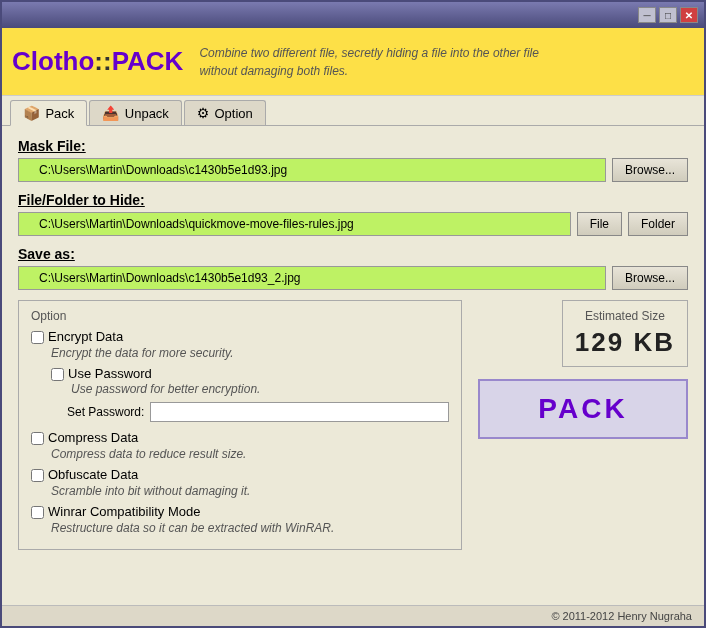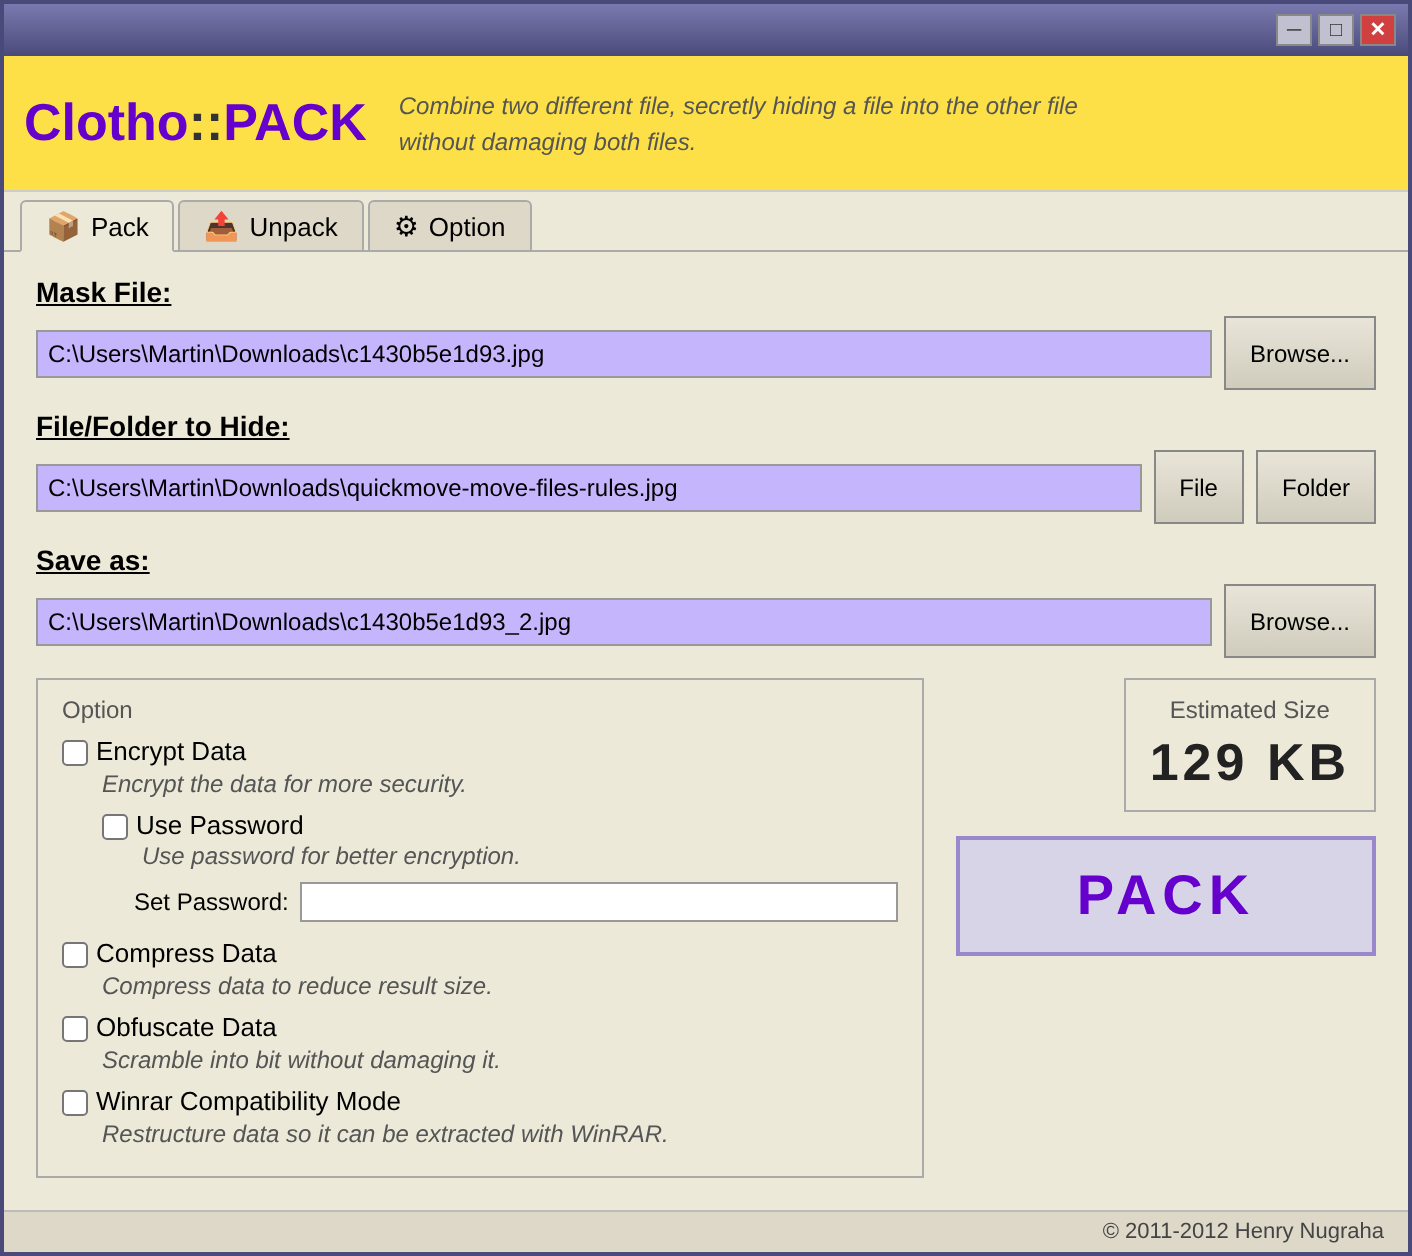--- a/index.html
+++ b/index.html
@@ -123,34 +123,34 @@
       text-decoration: underline;
     }
     .field-row {
       display: flex;
       align-items: center;
       gap: 6px;
     }
     .text-input {
       flex: 1;
       height: 24px;
-      padding: 2px 5px;
+      padding: 2px 20px;
       border: 1px solid #999;
-      background: #c4b5fd;
+      background: #bef264;
       font-size: 12px;
       font-family: inherit;
     }
     .btn {
       padding: 3px 12px;
       background: linear-gradient(to bottom, #e8e4d8, #d0ccbc);
       border: 1px solid #888;
       cursor: pointer;
       font-size: 12px;
       font-family: inherit;
-      height: 37px;
+      height: 24px;
       white-space: nowrap;
     }
     .content-body {
       display: flex;
       gap: 16px;
       margin-top: 4px;
     }
     .left-panel {
       flex: 1;
     }

